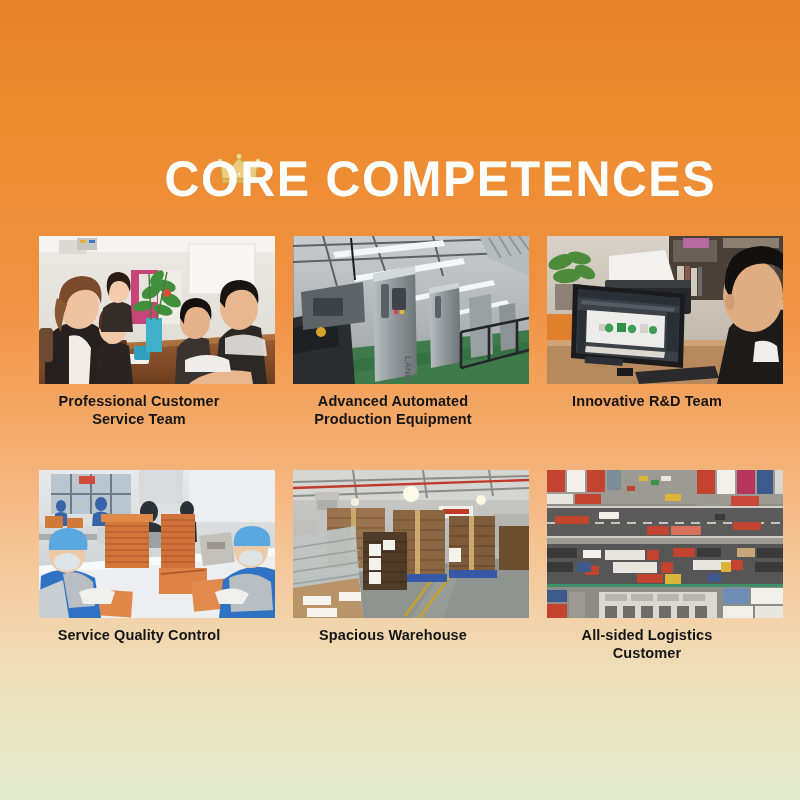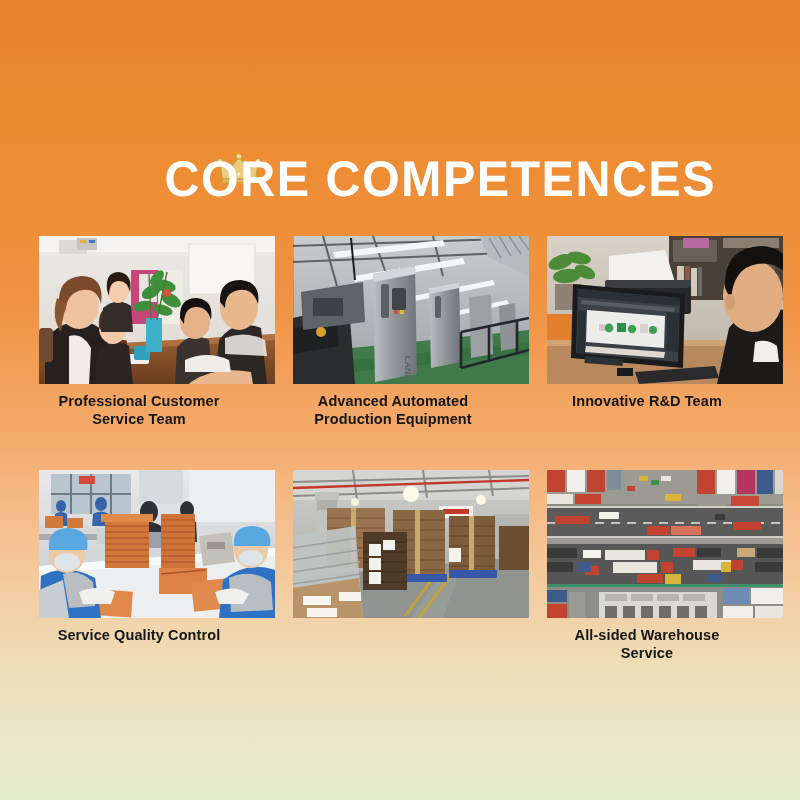--- a/index.html
+++ b/index.html
@@ -553,20 +553,21 @@
             <path d="M0 114 L68 104"></path>
           </g>
           <path d="M0 118 L66 108 L70 148 L0 148 Z" fill="#b98f5e" opacity="0.9"></path>
           <g fill="#f6f4ee">
             <rect x="10" y="126" width="28" height="9"></rect>
             <rect x="14" y="138" width="30" height="9"></rect>
             <rect x="46" y="122" width="22" height="9"></rect>
           </g>
         </svg>
       </div>
+      <div class="caption">Spacious Warehouse</div>
     </div>
 
     <div class="card row2">
       <div class="thumb">
         <svg viewBox="0 0 236 148" preserveAspectRatio="xMidYMid slice" aria-hidden="true">
           <rect width="236" height="148" fill="#8d8d87"></rect>
 
           <rect x="0" y="0" width="236" height="34" fill="#9b9b93"></rect>
           <g>
             <rect x="0" y="0" width="18" height="22" fill="#c24330"></rect>
@@ -662,17 +663,17 @@
             <rect x="0" y="120" width="20" height="12" fill="#3e5a8c"></rect>
             <rect x="0" y="134" width="20" height="14" fill="#c24330"></rect>
             <rect x="22" y="122" width="16" height="26" fill="#9b9b93"></rect>
             <rect x="176" y="118" width="26" height="16" fill="#6e8cb5"></rect>
             <rect x="204" y="118" width="32" height="16" fill="#f0efe9"></rect>
             <rect x="176" y="136" width="30" height="12" fill="#f0efe9"></rect>
             <rect x="208" y="136" width="28" height="12" fill="#e8e6df"></rect>
           </g>
         </svg>
       </div>
-      <div class="caption">All-sided Warehouse Service</div>
+      <div class="caption">All-sided Logistics Customer</div>
     </div>
 
   </div>
 </div>
 
 </body></html>

